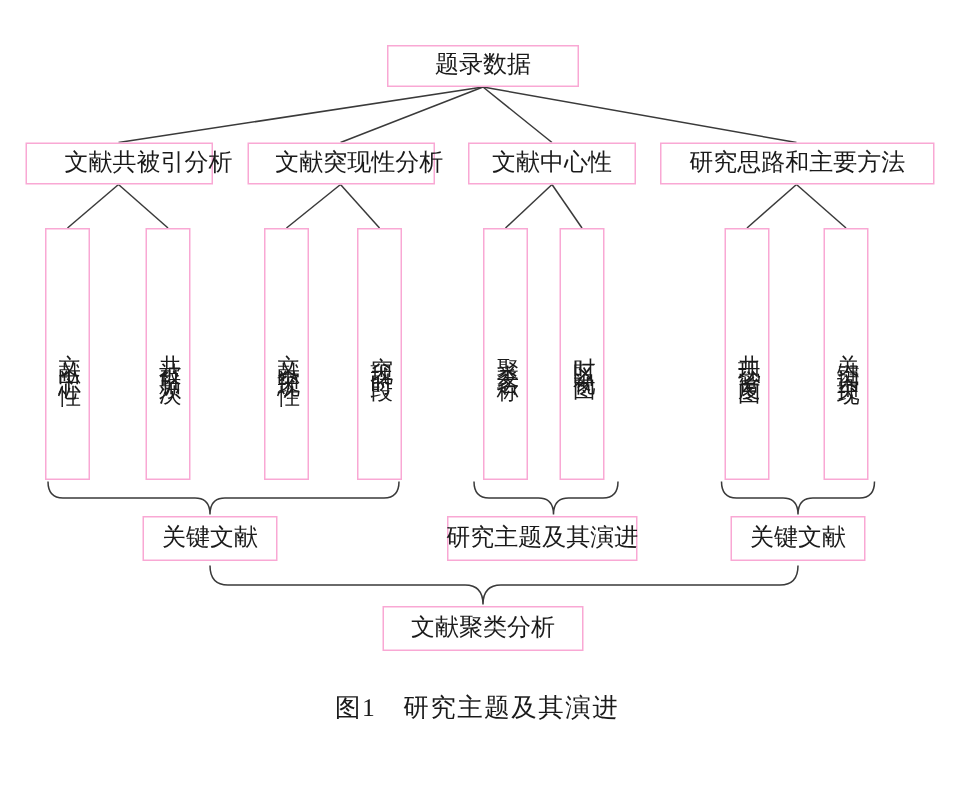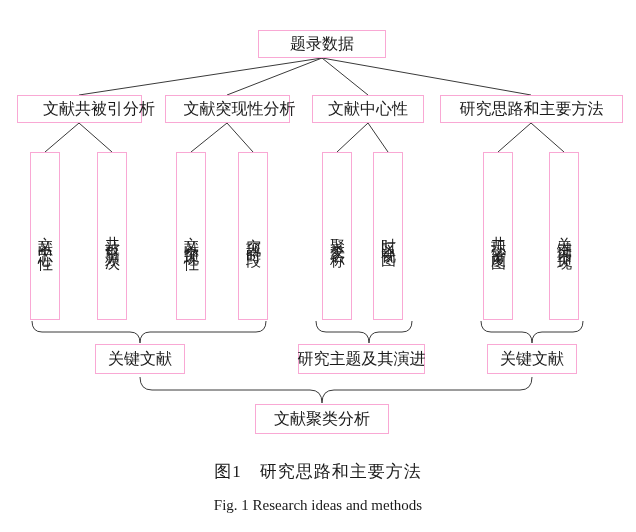--- a/index.html
+++ b/index.html
@@ -103,16 +103,15 @@
   <div class="box vbox" style="left:373px; top:152px; width:30px; height:168px;">时区视图</div>
   <div class="box vbox" style="left:483px; top:152px; width:30px; height:168px;">共现密度图</div>
   <div class="box vbox" style="left:549px; top:152px; width:30px; height:168px;">关键词突现</div>
 
   <div class="box" style="left:95px; top:344px; width:90px; height:30px;">关键文献</div>
   <div class="box" style="left:298px; top:344px; width:127px; height:30px;">研究主题及其演进</div>
   <div class="box" style="left:487px; top:344px; width:90px; height:30px;">关键文献</div>
 
   <div class="box" style="left:255px; top:404px; width:134px; height:30px;">文献聚类分析</div>
 
-  <div class="caption-zh">图1　研究思路和主要方法</div>
-  <div class="caption-en">Fig. 1  Research ideas and methods</div>
+  <div class="caption-zh">图1　研究主题及其演进</div>
 
 </div>
 
 </body></html>

